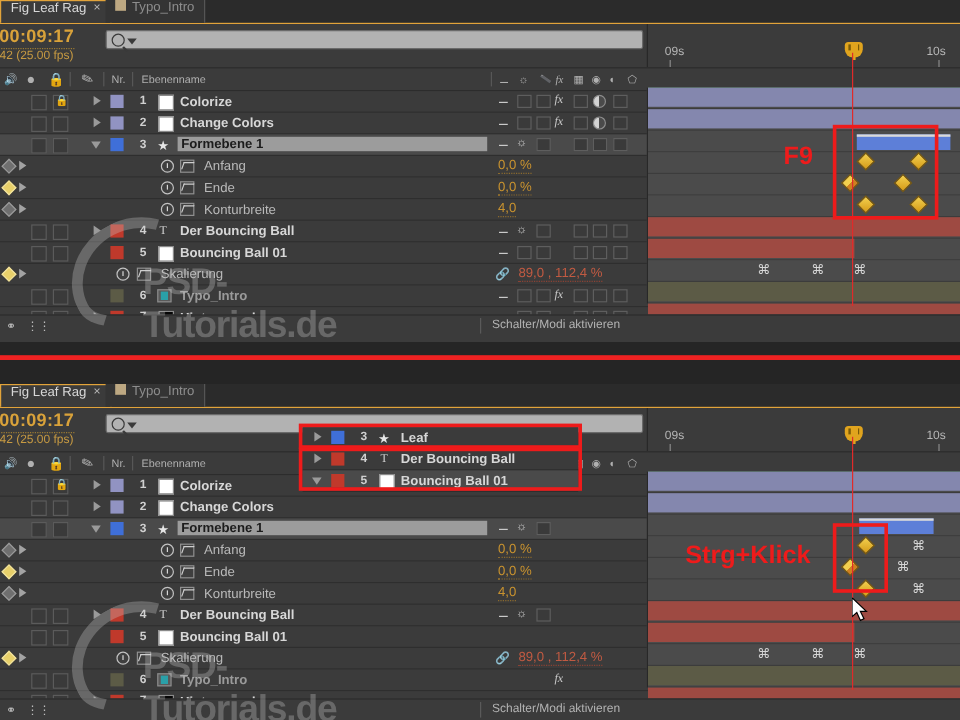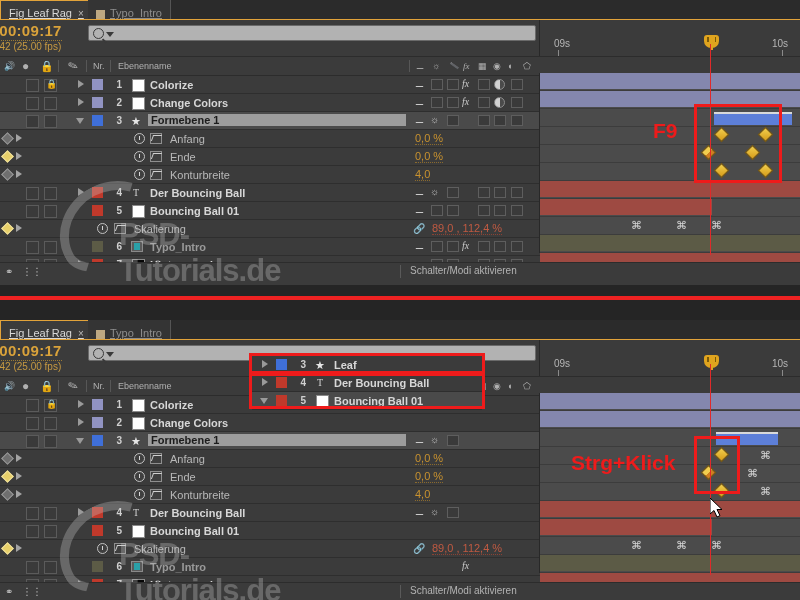--- a/index.html
+++ b/index.html
@@ -15,22 +15,22 @@
   
   .panel{position:absolute;left:0;width:800px;background:#3b3b3b;overflow:hidden;}
   .panel-top{top:0;height:285px;}
   .panel-bot{top:320px;height:280px;}
 
   
   .red-divider{position:absolute;left:0;width:800px;height:4px;background:#ee2222;}
 
   
   .tabbar{position:relative;height:19px;background:#2b2b2b;border-bottom:1px solid #e2a33a;}
-  .tab{position:absolute;top:0;height:19px;display:flex;align-items:flex-end;
-       padding:0 8px;box-sizing:border-box;font-size:11px;text-decoration:underline;}
+  .tab{position:absolute;top:0;height:19px;display:flex;align-items:flex-start;
+       padding:0 8px;box-sizing:border-box;font-size:11px;}
   .tab.active{left:0;background:#3b3b3b;color:#d7d7d7;
        border-left:1px solid #e2a33a;border-right:1px solid #e2a33a;border-top:1px solid #e2a33a;}
   .tab.inactive{left:88px;background:#343434;color:#8d8d8d;
        border-right:1px solid #555;}
   .tab .sw{width:9px;height:9px;margin-right:5px;display:inline-block;background:#bda882;}
   .tab .cls{margin-left:6px;font-size:10px;color:#b9b9b9;}
 
   
   .tcrow{position:relative;height:36px;background:#3b3b3b;}
   .tcode{position:absolute;left:-6px;top:2px;color:#d9a23a;font-size:15px;font-weight:bold;

